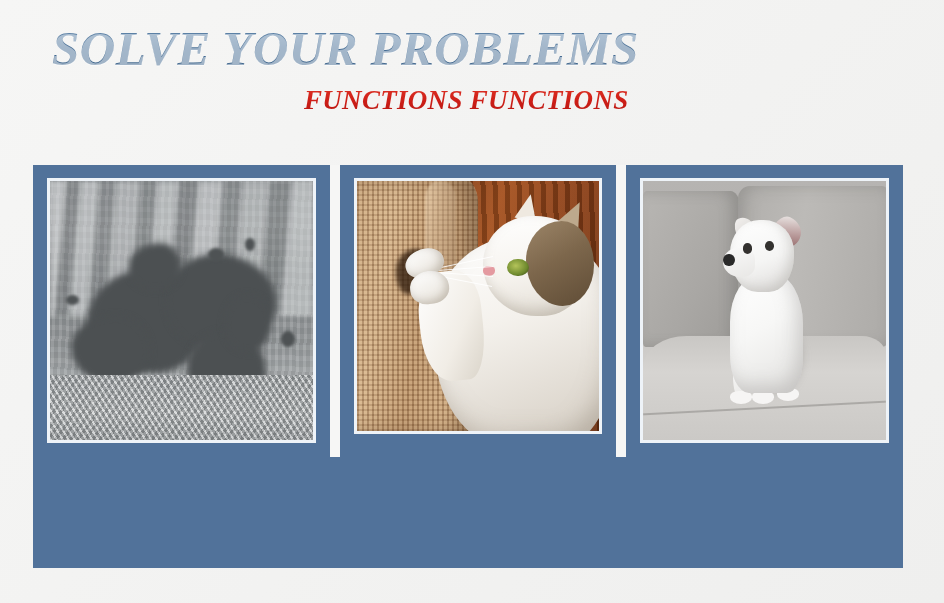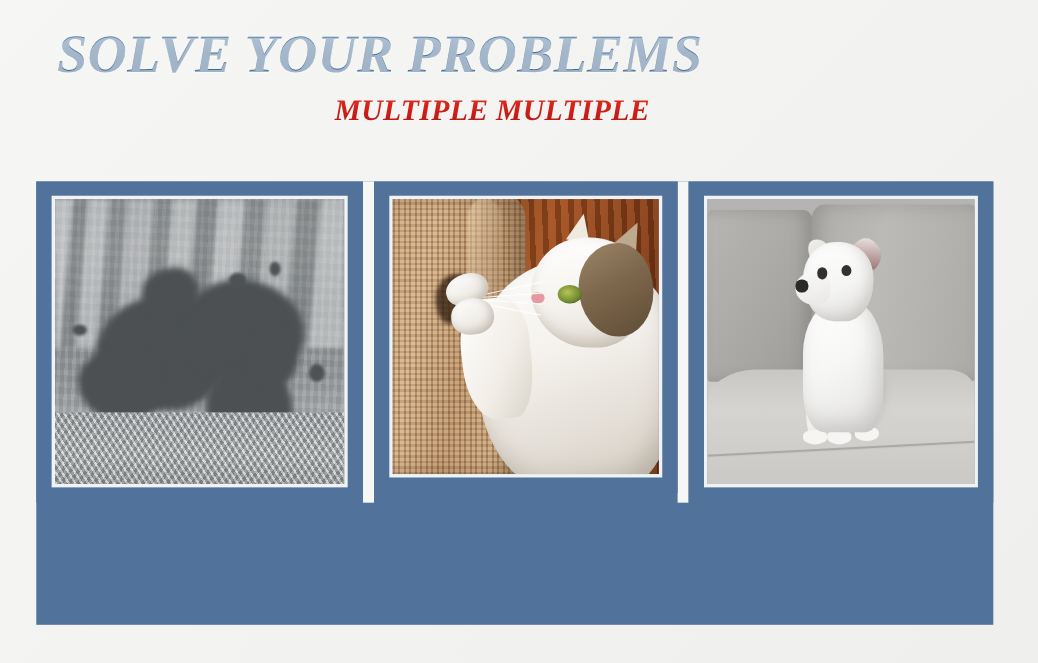--- a/index.html
+++ b/index.html
@@ -296,21 +296,21 @@
     background:rgba(120,118,116,.45); border-radius:50%;
     filter:blur(5px);
   }
 </style>
 </head>
 <body>
 
 <div class="poster">
 
   <div class="headline">SOLVE YOUR PROBLEMS</div>
-  <div class="subhead">MULTIPLE MULTIPLE</div>
+  <div class="subhead">FUNCTIONS FUNCTIONS</div>
 
   <div class="board">
 
     <div class="panels">
 
       <div class="panel a">
         <div class="frame">
           <div class="art">
             <div class="stain-bg"></div>
             <div class="streaks"></div>

